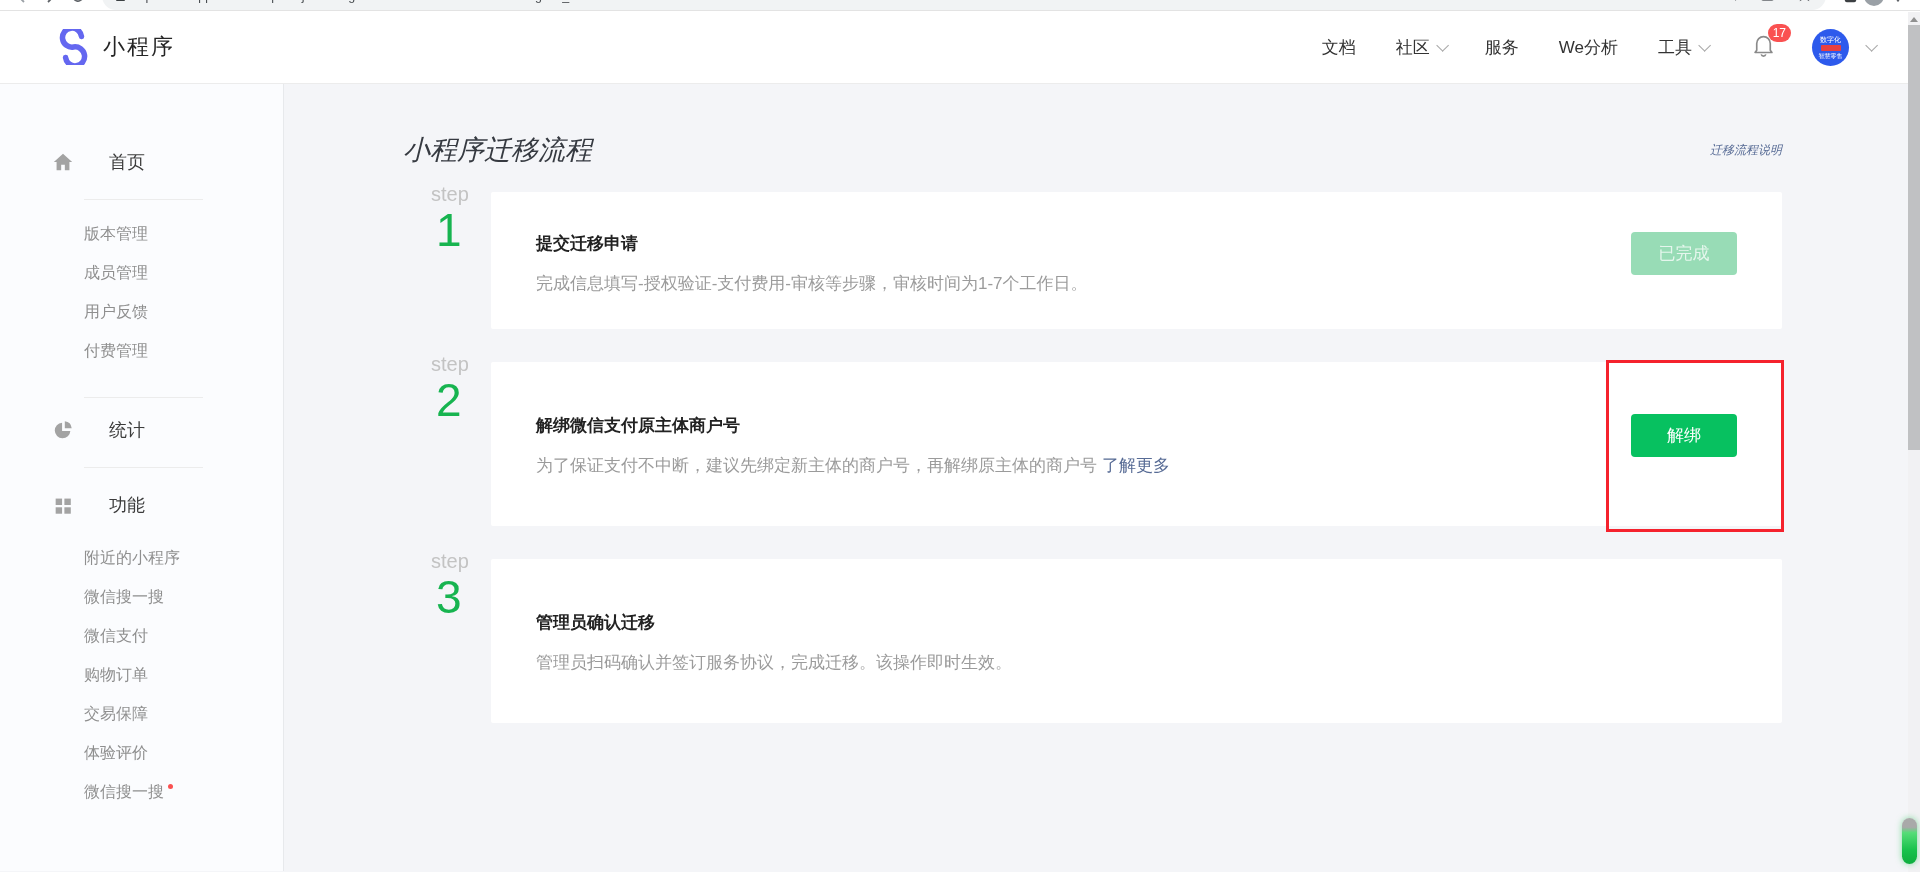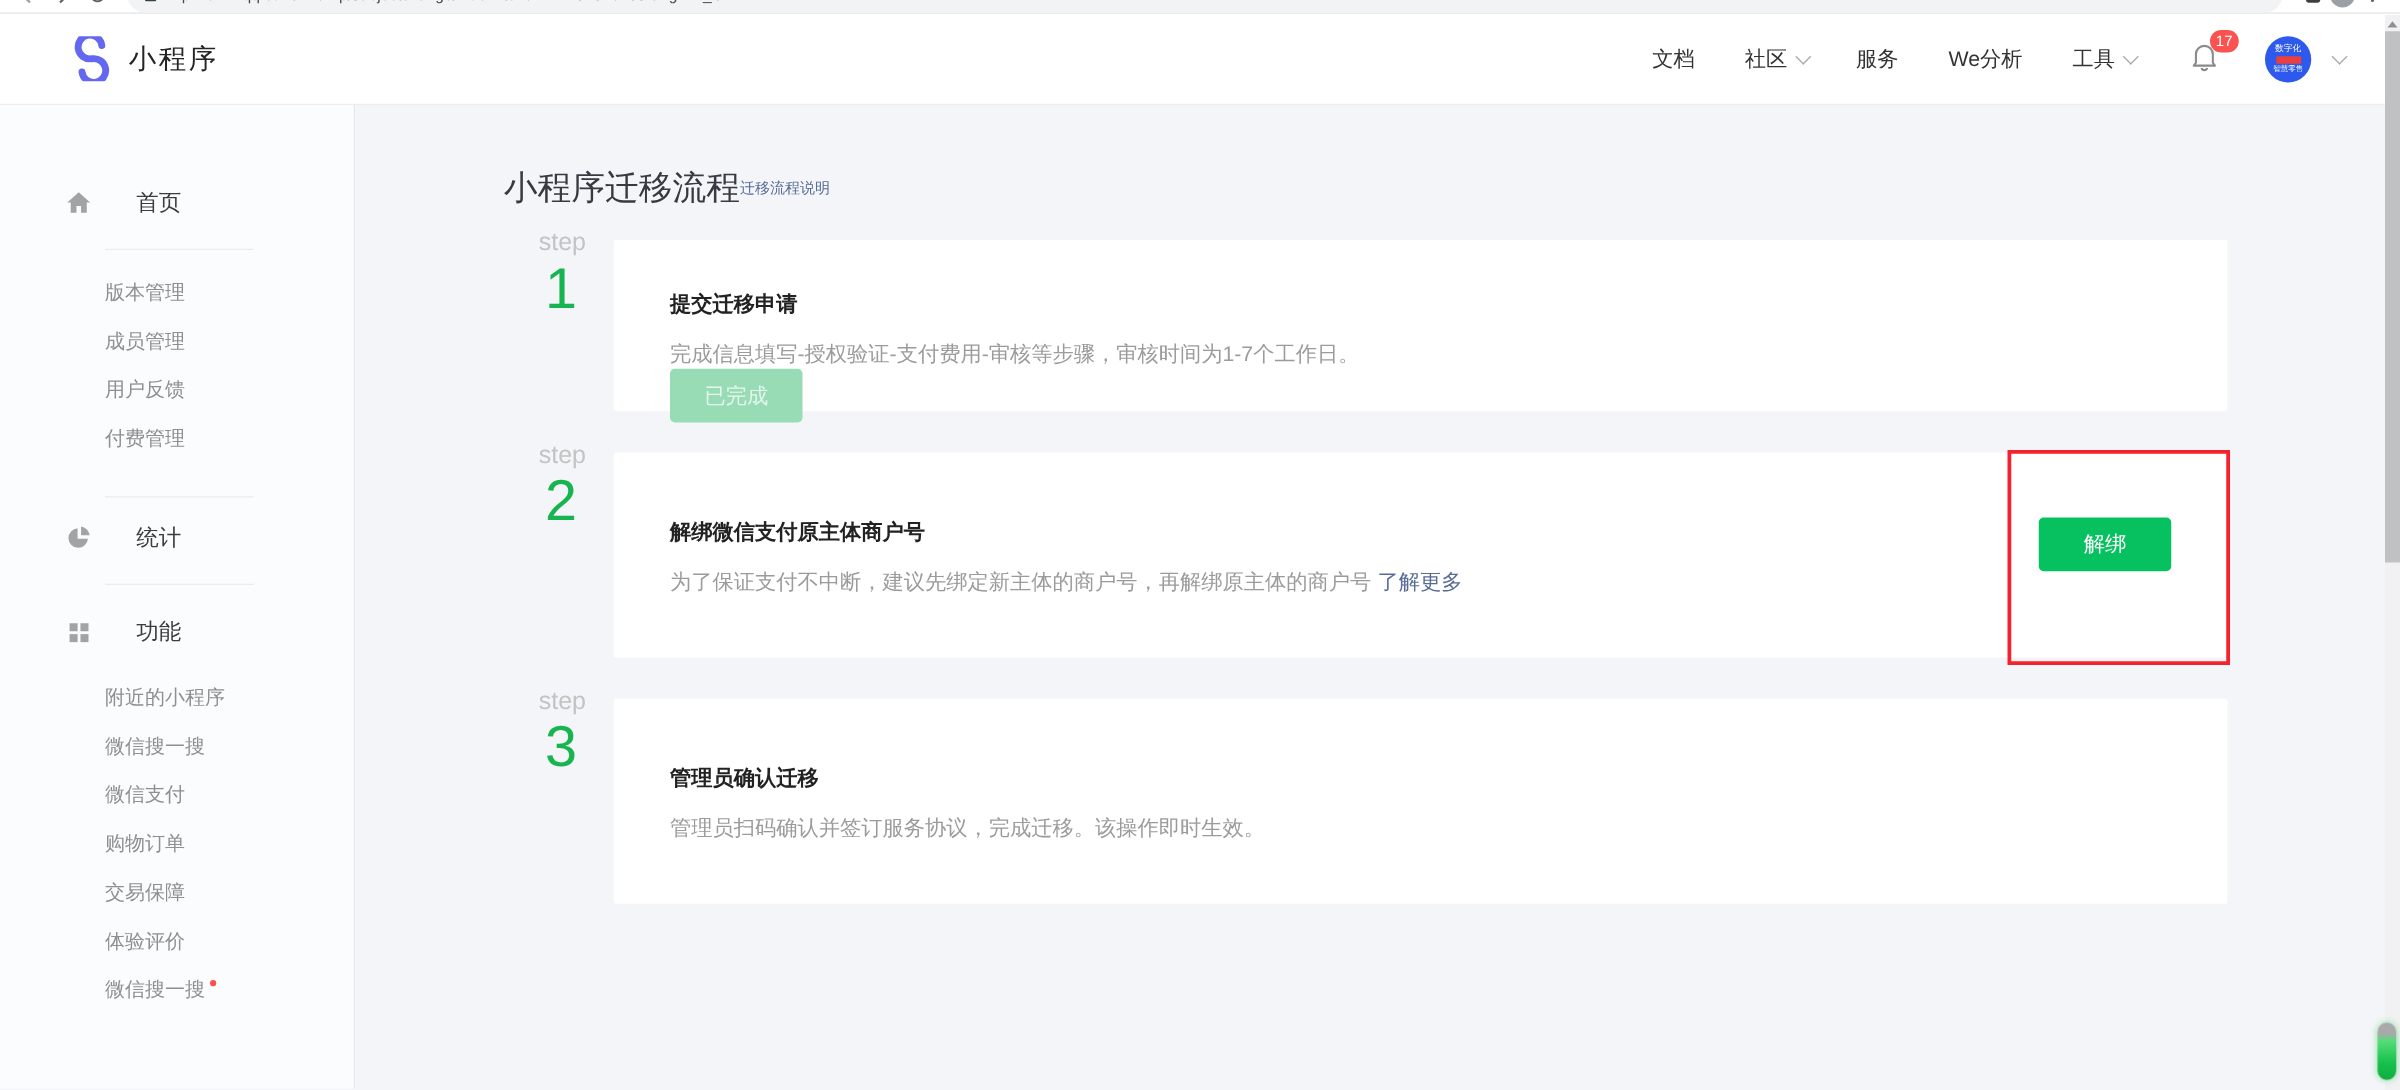--- a/index.html
+++ b/index.html
@@ -40,32 +40,32 @@
   .sidebar{width:284px;min-width:284px;background:#fbfcfe;border-right:1px solid #e7e9ec;padding-top:56px;}
   .side-item{display:flex;align-items:center;height:44px;padding-left:52px;font-size:18px;color:#3c3c3c;cursor:pointer;gap:22px;}
   .s-icon{width:22px;height:22px;margin-right:13px;flex:0 0 auto;}
   .side-divider{height:1px;background:#ececec;margin:15px 80px 15px 84px;}
   .side-divider.mt-lg{margin-top:26px;margin-bottom:10px;}
   .side-sub-list{margin-top:12px;}
   .side-sub{height:39px;display:flex;align-items:center;padding-left:84px;font-size:16px;color:#8f8f8f;cursor:pointer;position:relative;}
   .red-dot{width:5px;height:5px;border-radius:50%;background:#fa5151;margin:-12px 0 0 4px;}
 
   .main{flex:1;background:#f4f5f8;padding:50px 138px 0 119px;position:relative;}
-  .title-row{display:flex;align-items:center;}
+  .title-row{display:flex;justify-content:space-between;align-items:center;font-style:italic;}
   .page-title{font-size:27px;line-height:32px;color:#363a41;font-weight:500;}
   .help-link{font-size:12px;color:var(--link-blue);cursor:pointer;}
 
   .steps{margin-left:28px;margin-top:26px;}
   .step-row{display:flex;margin-bottom:33px;position:relative;}
   .step-row.last{margin-bottom:26px;}
   .step-col{width:60px;flex:0 0 auto;}
   .step-word{font-size:20px;color:#c3c3c3;line-height:20px;margin-top:-8px;}
   .step-num{font-size:46px;line-height:48px;color:var(--step-green);margin-top:2px;margin-left:5px;}
   .card{flex:1;background:#fff;display:flex;justify-content:space-between;align-items:flex-start;border-radius:2px;}
-  .card1{height:137px;padding:40px 45px 0;flex-direction:column;}
+  .card1{height:137px;padding:40px 45px 0;}
   .card2{height:164px;padding:52px 45px 0;}
   .card3{height:164px;padding:52px 45px 0;}
   .c-title{font-size:17px;font-weight:bold;color:#222;}
   .c-desc{margin-top:17px;font-size:17px;color:#9b9b9b;}
   .inline-link{color:var(--link-blue);margin-left:5px;cursor:pointer;}
   .btn{width:106px;height:43px;border-radius:4px;font-size:17px;border:none;cursor:pointer;font-family:Liberation Serif, serif;flex:0 0 auto;}
   .btn-done{background:var(--green-disabled);color:rgba(255,255,255,.75);cursor:default;}
   .btn-primary{background:var(--green);color:#fff;}
   .highlight-rect{position:absolute;top:-2px;right:-2px;width:178px;height:172px;border:3px solid var(--red-highlight);pointer-events:none;}
 

